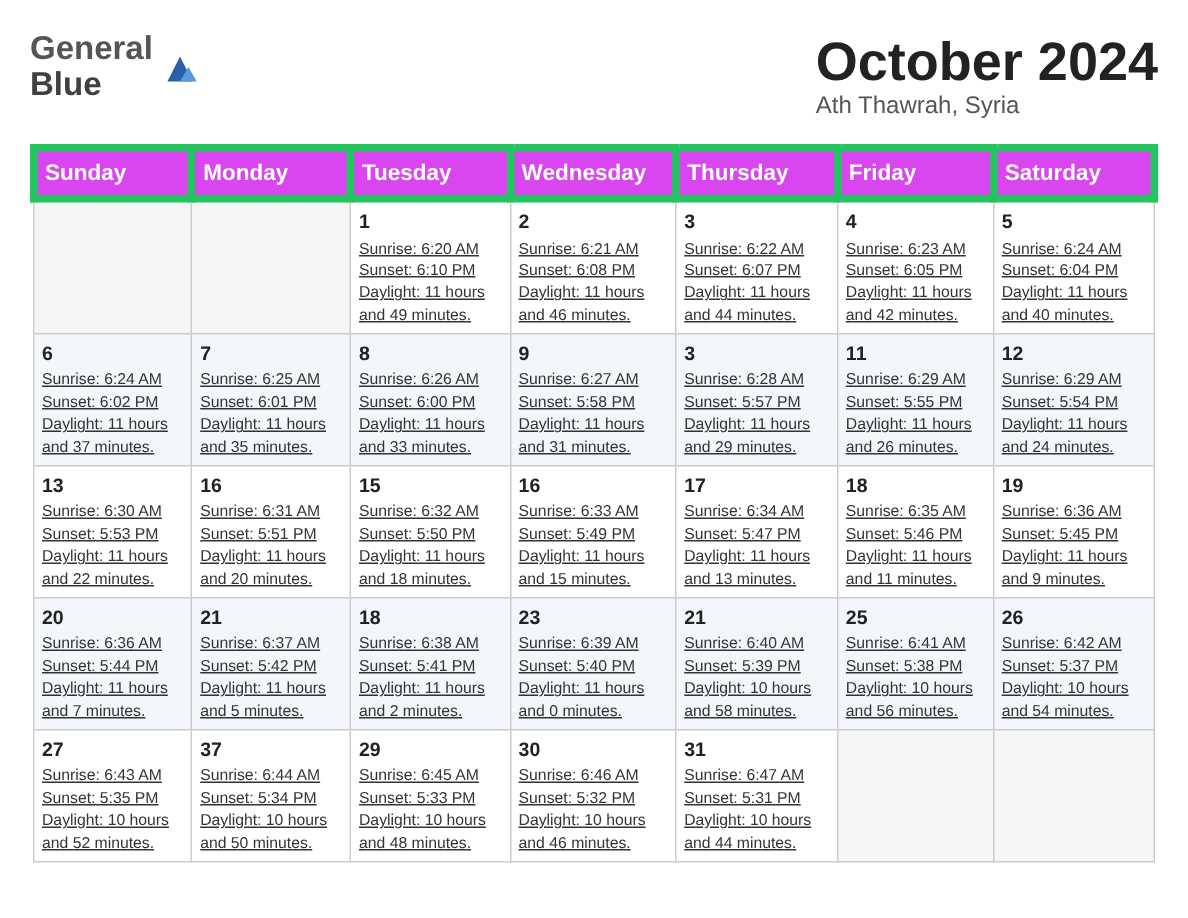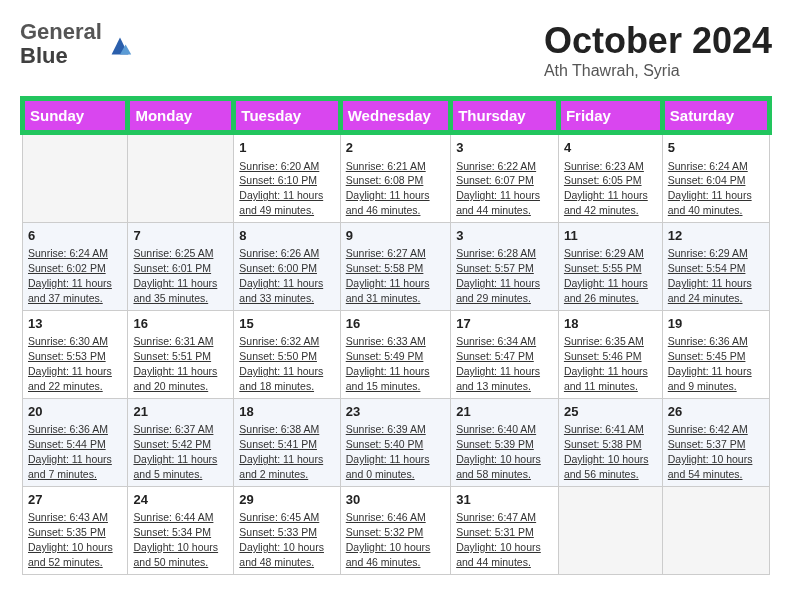--- a/index.html
+++ b/index.html
@@ -157,21 +157,21 @@
         <td><span class="day-number">20</span><span class="day-detail">Sunrise: 6:36 AM<br>Sunset: 5:44 PM<br>Daylight: 11 hours and 7 minutes.</span></td>
         <td><span class="day-number">21</span><span class="day-detail">Sunrise: 6:37 AM<br>Sunset: 5:42 PM<br>Daylight: 11 hours and 5 minutes.</span></td>
         <td><span class="day-number">18</span><span class="day-detail">Sunrise: 6:38 AM<br>Sunset: 5:41 PM<br>Daylight: 11 hours and 2 minutes.</span></td>
         <td><span class="day-number">23</span><span class="day-detail">Sunrise: 6:39 AM<br>Sunset: 5:40 PM<br>Daylight: 11 hours and 0 minutes.</span></td>
         <td><span class="day-number">21</span><span class="day-detail">Sunrise: 6:40 AM<br>Sunset: 5:39 PM<br>Daylight: 10 hours and 58 minutes.</span></td>
         <td><span class="day-number">25</span><span class="day-detail">Sunrise: 6:41 AM<br>Sunset: 5:38 PM<br>Daylight: 10 hours and 56 minutes.</span></td>
         <td><span class="day-number">26</span><span class="day-detail">Sunrise: 6:42 AM<br>Sunset: 5:37 PM<br>Daylight: 10 hours and 54 minutes.</span></td>
       </tr>
       <tr>
         <td><span class="day-number">27</span><span class="day-detail">Sunrise: 6:43 AM<br>Sunset: 5:35 PM<br>Daylight: 10 hours and 52 minutes.</span></td>
-        <td><span class="day-number">24</span><span class="day-detail">Sunrise: 6:44 AM<br>Sunset: 5:34 PM<br>Daylight: 10 hours and 50 minutes.</span></td>
+        <td><span class="day-number">37</span><span class="day-detail">Sunrise: 6:44 AM<br>Sunset: 5:34 PM<br>Daylight: 10 hours and 50 minutes.</span></td>
         <td><span class="day-number">29</span><span class="day-detail">Sunrise: 6:45 AM<br>Sunset: 5:33 PM<br>Daylight: 10 hours and 48 minutes.</span></td>
         <td><span class="day-number">30</span><span class="day-detail">Sunrise: 6:46 AM<br>Sunset: 5:32 PM<br>Daylight: 10 hours and 46 minutes.</span></td>
         <td><span class="day-number">31</span><span class="day-detail">Sunrise: 6:47 AM<br>Sunset: 5:31 PM<br>Daylight: 10 hours and 44 minutes.</span></td>
         <td class="empty"></td>
         <td class="empty"></td>
       </tr>
     </tbody>
 </table>
 
 </body></html>

